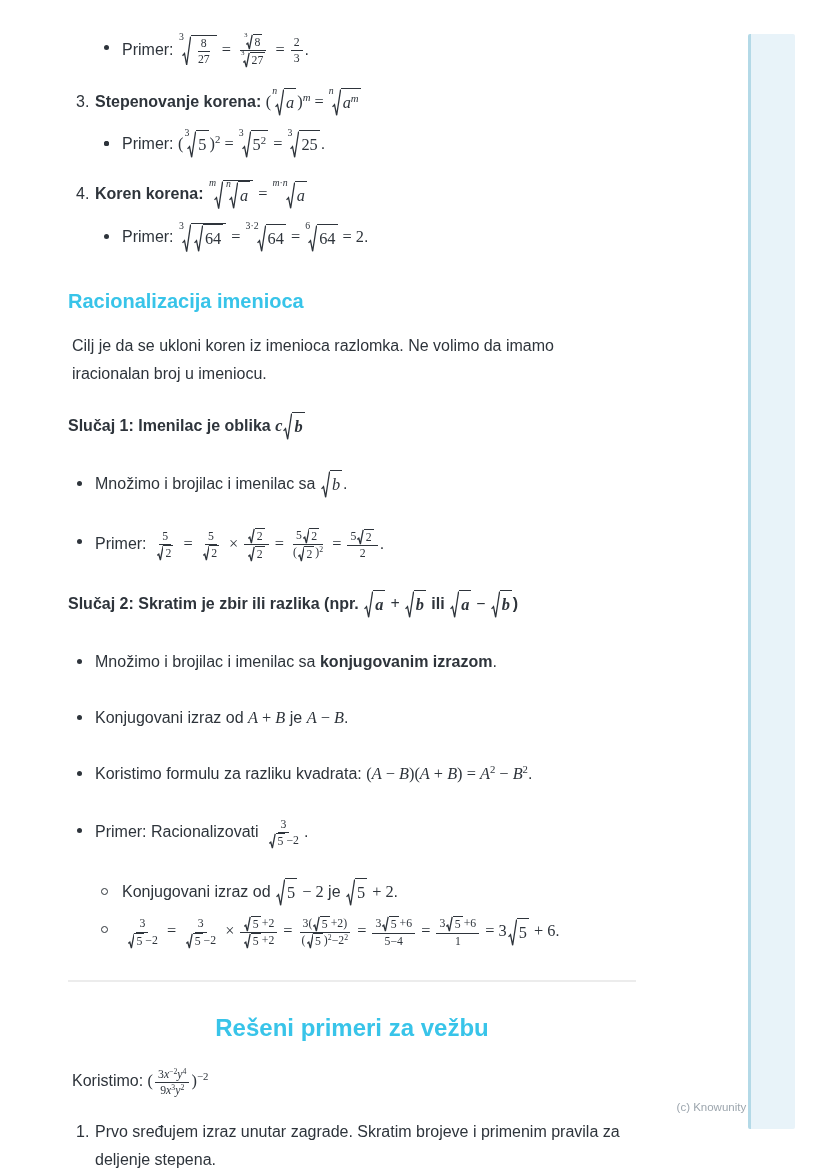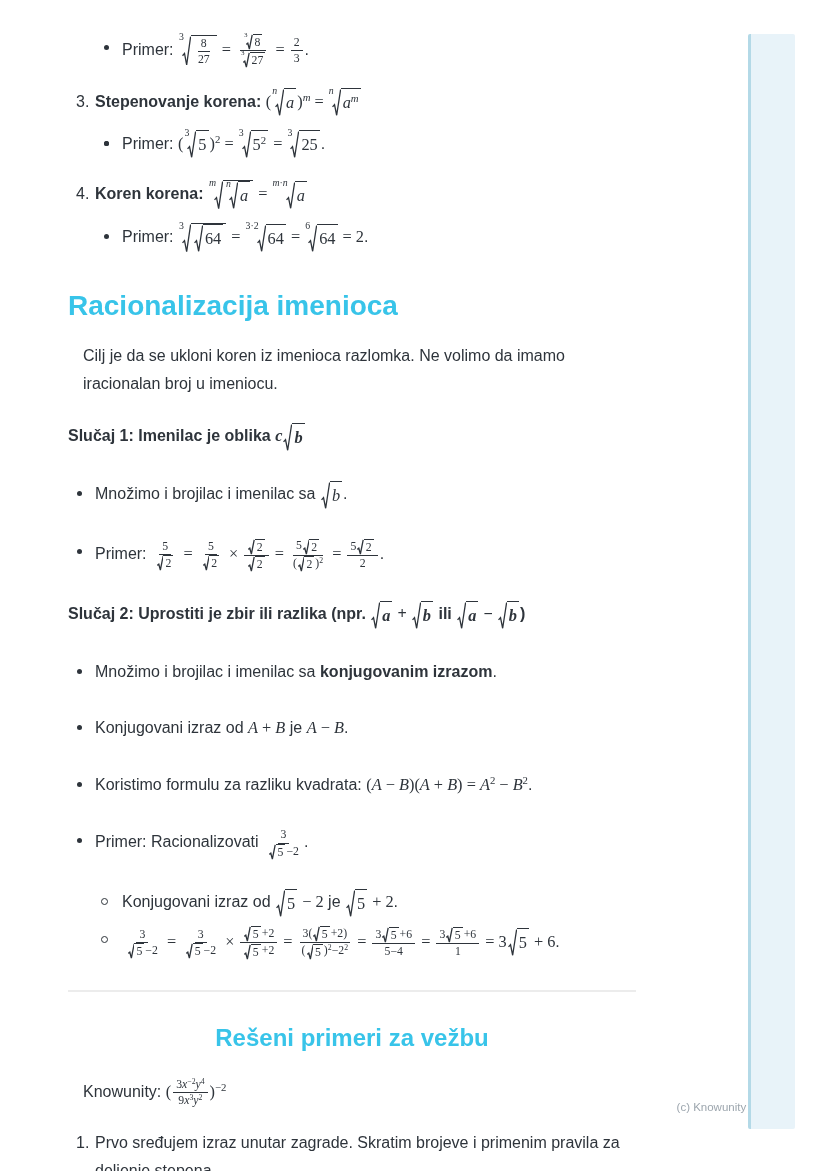--- a/index.html
+++ b/index.html
@@ -7,22 +7,22 @@
   body{
     width:828px;height:1171px;position:relative;background:#ffffff;
     font-family:"Liberation Sans",sans-serif;color:var(--text);
     font-size:16px;overflow:hidden;
   }
   .doc{position:absolute;left:68px;top:24px;width:568px;}
   .blk{line-height:1.75;margin:0 0 14px;}
   .seg.b{font-weight:700;}
   
   .h1{color:var(--accent);font-size:24px;font-weight:700;line-height:1.3;margin:30px 0 24px;text-align:center;}
-  .h2{color:var(--accent);font-size:28px;font-weight:700;line-height:1.3;margin:34px 0 18px;}
-  .p{margin:0 15px 16px;}
+  .h2{color:var(--accent);font-size:20px;font-weight:700;line-height:1.3;margin:34px 0 18px;}
+  .p{margin:0 4px 16px;}
   .pbold{margin:24px 0 18px;font-weight:700;}
   
   .li-num,.li-disc1,.li-disc2,.li-circle{position:relative;}
   .li-num{padding-left:27px;margin:20px 0 12px;}
   .nmark{position:absolute;left:8px;top:0;}
   .li-disc1{padding-left:27px;margin:28px 0;}
   .li-disc2{padding-left:54px;margin:10px 0;}
   .li-circle{padding-left:54px;margin:8px 0;}
   .bmark{position:absolute;top:11px;width:5px;height:5px;border-radius:50%;background:currentColor;}
   .li-disc1>.bmark{left:9px;}
@@ -308,21 +308,21 @@
                       <svg viewBox="0 0 10 18" preserveAspectRatio="none" class="rsvg">
                         <path d="M0.6 11.5 L2.8 10.2 L5.2 16.6 L9.6 0.9" fill="none" stroke="currentColor" stroke-width="1.3" vector-effect="non-scaling-stroke"></path>
                       </svg>
                     </span>
                     <span class="sqrt-body">
                       <span class="mrow"><span>2</span></span>
                     </span>
                   </span></span></span>
               <span class="den"><span class="mrow"><span>2</span></span></span>
             </span></span><span class="seg">.</span></span></div>
-      <div class="blk pbold"><span class="content"><span class="seg b">Slučaj 2: Uprostiti je zbir ili razlika (npr. </span><span class="math"><span class="sqrt">
+      <div class="blk pbold"><span class="content"><span class="seg b">Slučaj 2: Skratim je zbir ili razlika (npr. </span><span class="math"><span class="sqrt">
               <span class="sqrt-sign">
                 <svg viewBox="0 0 10 18" preserveAspectRatio="none" class="rsvg">
                   <path d="M0.6 11.5 L2.8 10.2 L5.2 16.6 L9.6 0.9" fill="none" stroke="currentColor" stroke-width="1.3" vector-effect="non-scaling-stroke"></path>
                 </svg>
               </span>
               <span class="sqrt-body">
                 <span class="mrow"><span class="mi">a</span></span>
               </span>
             </span><span> </span><span>+</span><span> </span><span class="sqrt">
               <span class="sqrt-sign">
@@ -482,21 +482,21 @@
                 <svg viewBox="0 0 10 18" preserveAspectRatio="none" class="rsvg">
                   <path d="M0.6 11.5 L2.8 10.2 L5.2 16.6 L9.6 0.9" fill="none" stroke="currentColor" stroke-width="1.3" vector-effect="non-scaling-stroke"></path>
                 </svg>
               </span>
               <span class="sqrt-body">
                 <span class="mrow"><span>5</span></span>
               </span>
             </span><span> </span><span>+</span><span> </span><span>6</span></span><span class="seg">.</span></span></div>
       <div class="blk divider"></div>
       <div class="blk h1"><span class="content"><span class="seg">Rešeni primeri za vežbu</span></span></div>
-      <div class="blk p"><span class="content"><span class="seg">Knowunity: </span><span class="math"><span>(</span><span class="frac">
+      <div class="blk p"><span class="content"><span class="seg">Koristimo: </span><span class="math"><span>(</span><span class="frac">
               <span class="num"><span class="mrow"><span>3</span><span class="mi">x</span><span class="msup"><span class="mrow"><span>−</span><span>2</span></span></span><span class="mi">y</span><span class="msup"><span class="mrow"><span>4</span></span></span></span></span>
               <span class="den"><span class="mrow"><span>9</span><span class="mi">x</span><span class="msup"><span class="mrow"><span>3</span></span></span><span class="mi">y</span><span class="msup"><span class="mrow"><span>2</span></span></span></span></span>
             </span><span>)</span><span class="msup"><span class="mrow"><span>−</span><span>2</span></span></span></span></span></div>
       <div class="blk li-num"><span class="nmark">1.</span><span class="content"><span class="seg">Prvo sređujem izraz unutar zagrade. Skratim brojeve i primenim pravila za deljenje stepena.</span></span></div>
     </div>
   <div class="footer">(c) Knowunity 2025</div>
   <div class="strip"></div>
 </div>
 
 </body></html>

